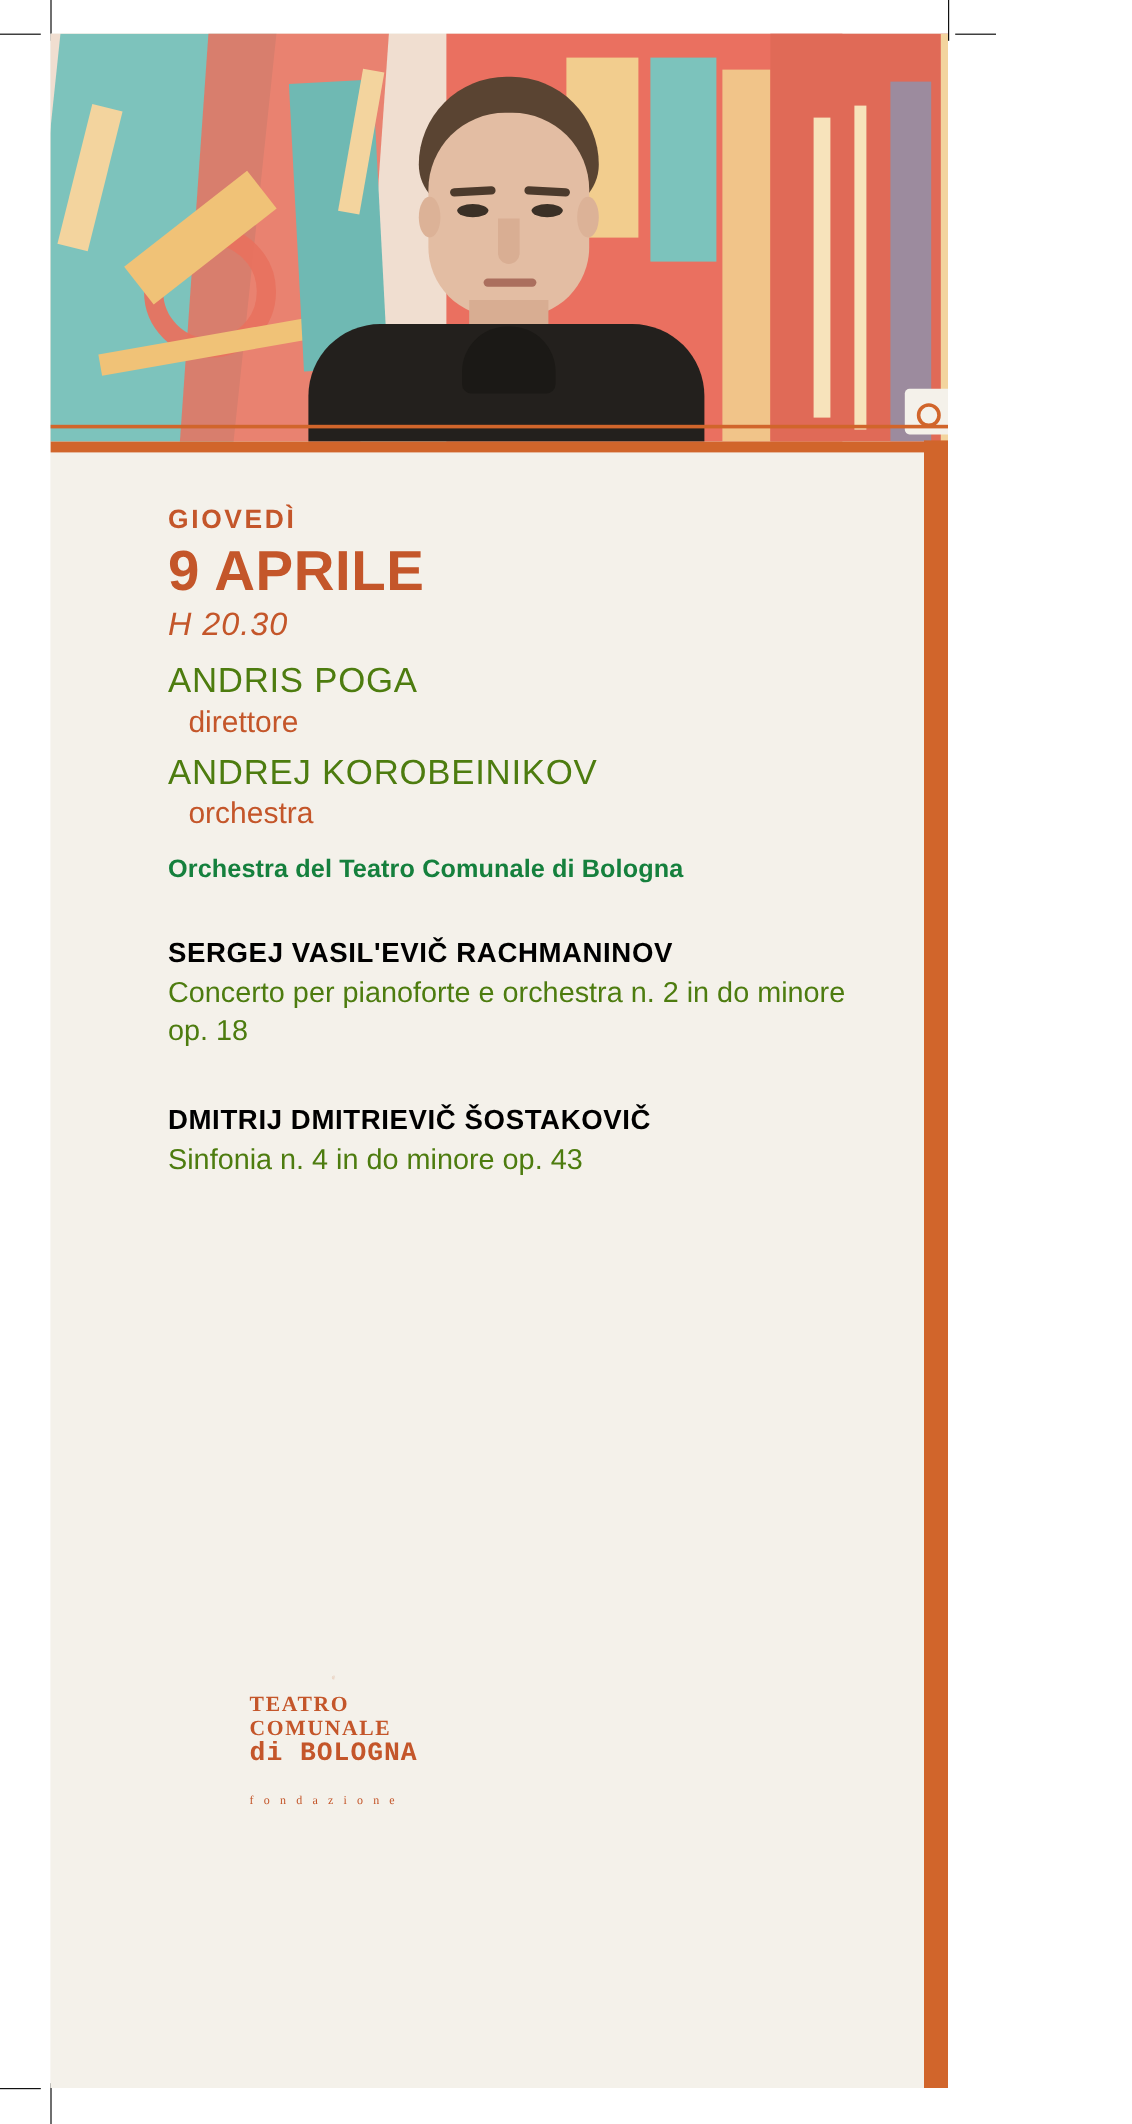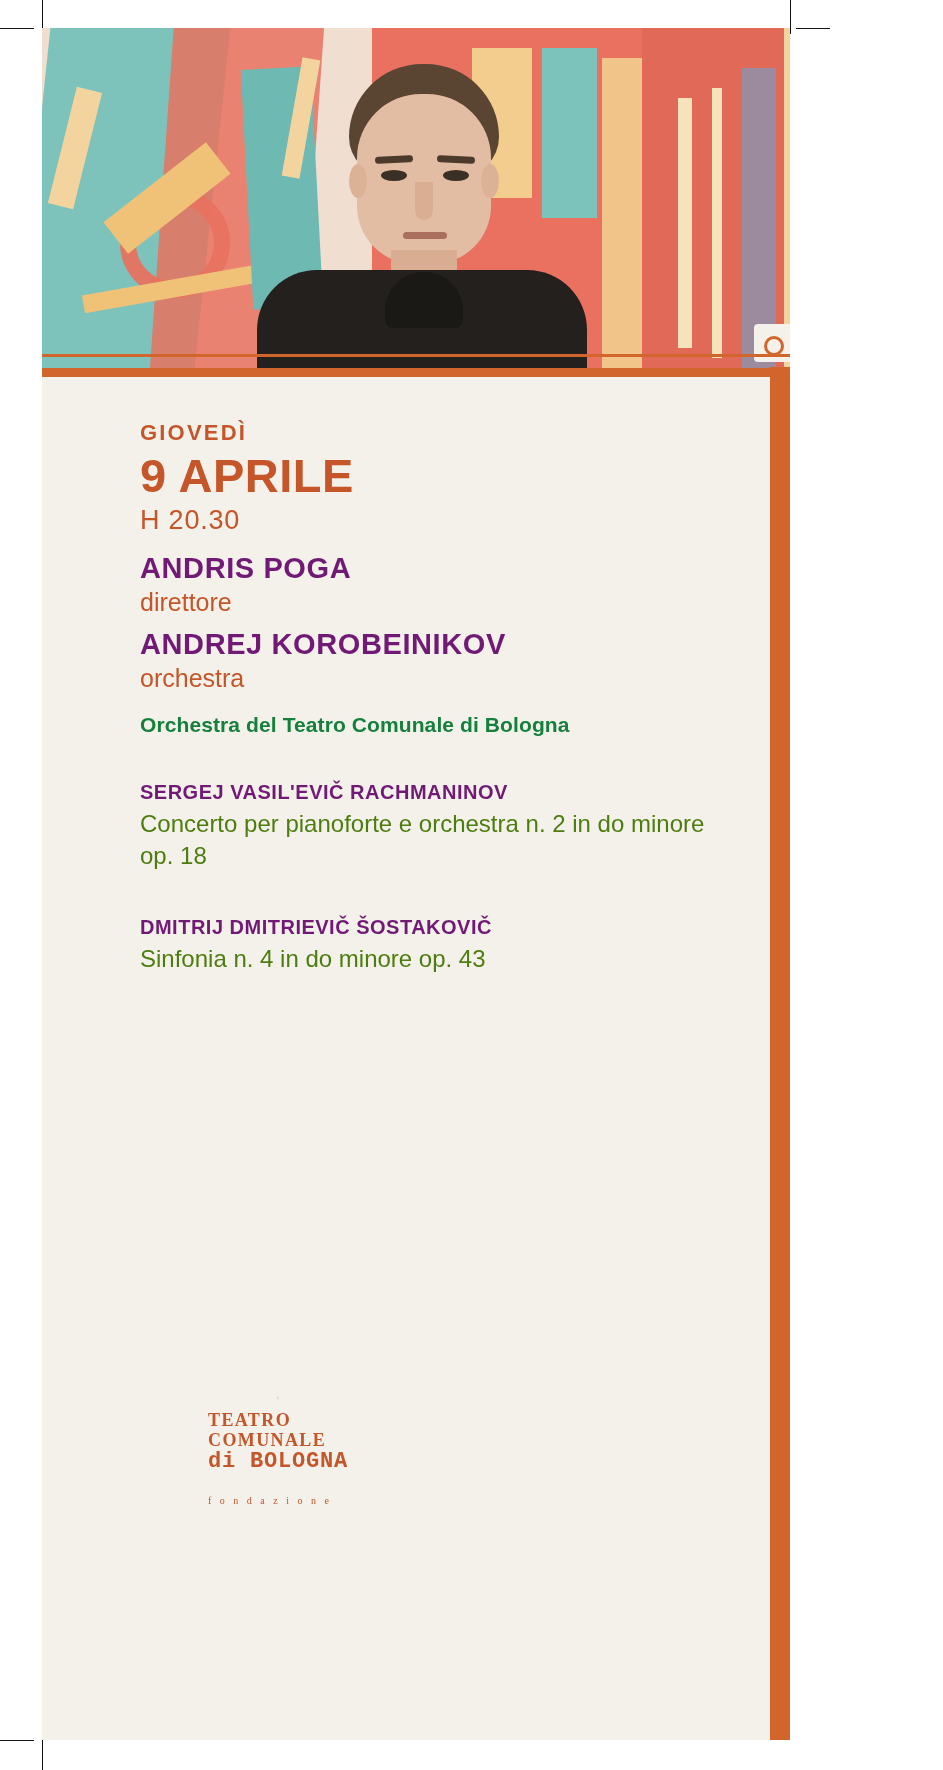--- a/index.html
+++ b/index.html
@@ -160,48 +160,49 @@
     font-weight: 700;
     letter-spacing: 0.5px;
     margin: 0 0 4px 0;
   }
   .time {
     font-size: 27px;
     color: #c4562a;
     font-weight: 400;
     letter-spacing: 0.8px;
     margin: 0 0 14px 0;
+    font-style: italic;
   }
   .person-name {
     font-size: 29px;
-    color: #701a75;
-    font-weight: 700;
+    color: #4d7c0f;
+    font-weight: 400;
     letter-spacing: 0.6px;
     margin: 0;
     line-height: 1.28;
   }
   .person-role {
     font-size: 25px;
     color: #c4562a;
     font-weight: 400;
-    margin: 0 0 8px 0;
+    margin: 0 0 8px 17px;
     line-height: 1.25;
   }
   .ensemble {
     font-size: 21px;
     color: #15803d;
     font-weight: 700;
     letter-spacing: 0.1px;
     margin: 18px 0 0 0;
   }
   .work { margin-top: 44px; }
   .work + .work { }
   .composer {
-    font-size: 20px;
-    color: #701a75;
+    font-size: 23px;
+    color: #000000;
     font-weight: 700;
     letter-spacing: 0.5px;
     margin: 0 0 4px 0;
   }
   .piece {
     font-size: 24px;
     color: #4d7c0f;
     font-weight: 400;
     line-height: 1.35;
     margin: 0;

